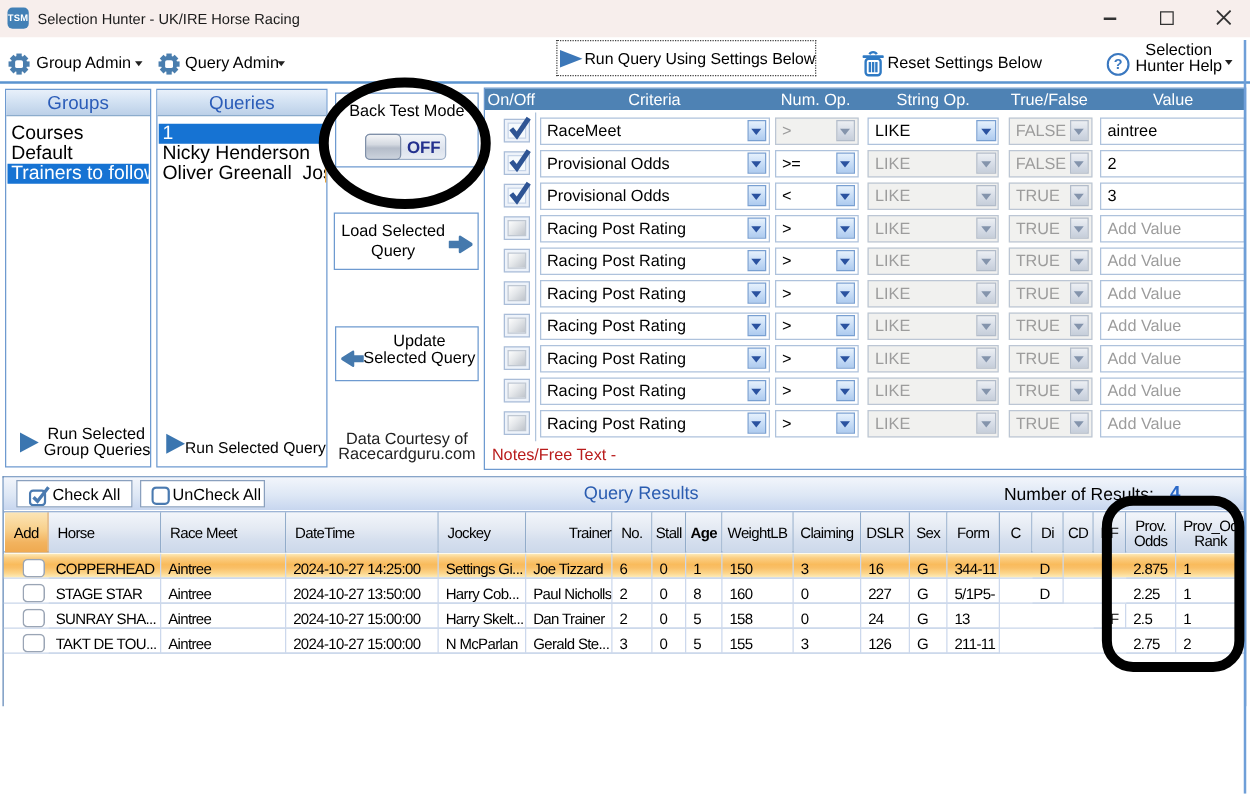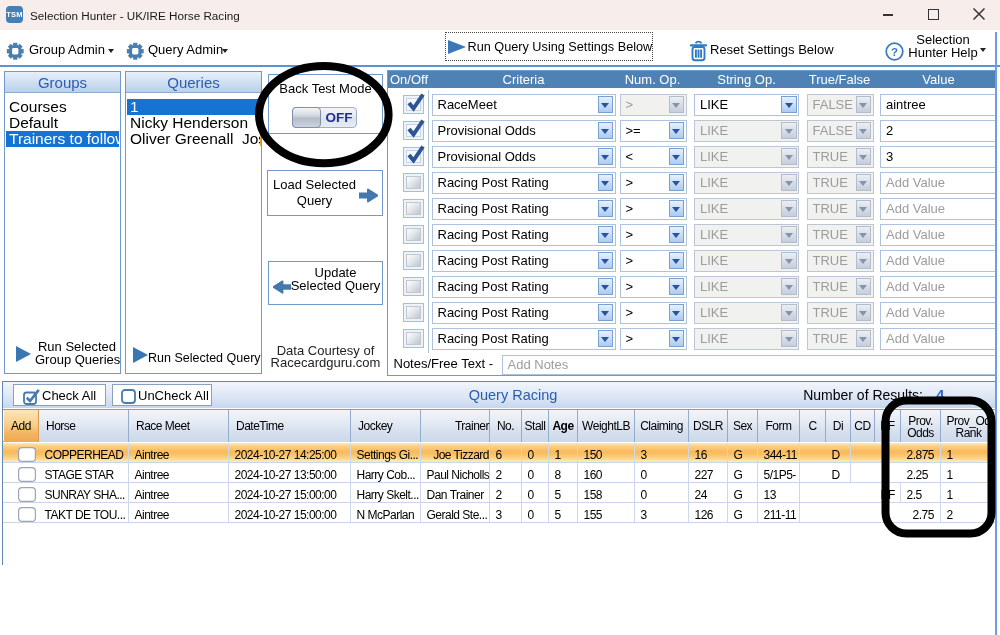--- a/index.html
+++ b/index.html
@@ -358,39 +358,38 @@
       </div>
 <div class="dd dis" style="left:306px;top:256.5px;width:105px">
         <div class="txt">LIKE</div>
         <div class="btn"></div>
       </div>
 <div class="dd dis" style="left:418.5px;top:256.5px;width:67px">
         <div class="txt">TRUE</div>
         <div class="btn"></div>
       </div>
 <div class="vinput ph" style="left:492px;top:256.5px;width:116px">Add Value</div>
-<div class="abs" style="left:5.5px;top:285px;font-size:13px;color:#000000">Notes/Free Text -</div>
-<div class="vinput ph" style="left:113.5px;top:283.5px;width:494px;height:20px;line-height:18px">Add Notes</div>
+<div class="abs" style="left:5.5px;top:285px;font-size:13px;color:#b91c1c">Notes/Free Text -</div>
 </div>
 <div class="abs" style="left:2px;top:381px;width:995px;height:184px;border:1px solid #6288b8;border-bottom:none">
 <div class="abs" style="left:0;top:0;right:0;height:26px;background:linear-gradient(180deg,#f2f5fb 0%,#dde7f5 55%,#c7d6ef 100%)"></div>
 <div class="abs" style="left:10px;top:2px;width:93px;height:22px;background:#fff;border:1px solid #8aa0be">
 <svg style="position:absolute;left:9px;top:3px" width="17" height="17" viewBox="0 0 17 17">
 <rect x="1" y="4.5" width="12" height="11.5" rx="2.5" fill="#fff" stroke="#4a7ab0" stroke-width="1.8"></rect>
 <path d="M3.8 9.8 L7 13 L15.8 1.8" stroke="#4a7ab0" stroke-width="2.7" fill="none"></path>
         </svg>
 <div style="position:absolute;left:28px;top:1px;font-size:13px;line-height:20px;white-space:nowrap">Check All</div>
       </div>
 <div class="abs" style="left:109px;top:2px;width:100px;height:22px;background:#fff;border:1px solid #8aa0be">
 <svg style="position:absolute;left:8px;top:4px" width="15" height="15" viewBox="0 0 15 15">
 <rect x="1" y="1" width="13" height="13" rx="3" fill="#fff" stroke="#4a7ab0" stroke-width="1.8"></rect>
         </svg>
 <div style="position:absolute;left:25px;top:1px;font-size:13px;line-height:20px;white-space:nowrap">UnCheck All</div>
       </div>
-<div class="abs" style="left:380px;top:5px;width:260px;text-align:center;font-size:14.5px;color:#2a5cb0">Query Racing</div>
+<div class="abs" style="left:380px;top:5px;width:260px;text-align:center;font-size:14.5px;color:#2a5cb0">Query Results</div>
 <div class="abs" style="left:700px;top:5px;width:220px;text-align:right;font-size:14px;color:#000">Number of Results:</div>
 <div class="abs" style="left:933px;top:4px;font-size:15px;font-weight:bold;color:#2a68c8">4</div>
 <div class="abs" style="left:0;top:27px;right:0;height:33px;border-top:1px solid #7d9cc8;border-bottom:1px solid #92acca"></div>
 <div class="rth" style="left:1px;top:28px;width:35px;line-height:32px;background:linear-gradient(180deg,#fce5b6 0%,#f8cf8a 45%,#f2b35f 75%,#efa94f 100%);border-right:1px solid #d89a50;">Add</div>
 <div class="rth" style="left:36px;top:28px;width:90px;line-height:32px;text-align:left;padding-left:7px;">Horse</div>
 <div class="rth" style="left:126px;top:28px;width:100px;line-height:32px;text-align:left;padding-left:7px;">Race Meet</div>
 <div class="rth" style="left:226px;top:28px;width:122px;line-height:32px;text-align:left;padding-left:7px;">DateTime</div>
 <div class="rth" style="left:348px;top:28px;width:70px;line-height:32px;text-align:left;padding-left:7px;">Jockey</div>
 <div class="rth" style="left:418px;top:28px;width:69px;line-height:32px;text-align:right;padding-left:7px;">Trainer</div>
 <div class="rth" style="left:487px;top:28px;width:32px;line-height:32px;">No.</div>
@@ -408,21 +407,21 @@
 <div class="rth" style="left:898px;top:28px;width:40px;line-height:12px;padding-top:5px;">Prov.<br>Odds</div>
 <div class="rth" style="left:938px;top:28px;width:56px;line-height:12px;padding-top:5px;">Prov_Od<br>Rank</div>
 <div class="abs" style="left:0;top:61px;right:0;height:20px;background:linear-gradient(180deg,#fdeab8 0%,#fbce82 18%,#f9bb5c 45%,#f9c068 60%,#fcd68c 82%,#fdedbb 100%);border-bottom:1px solid #c9d6ea"></div>
 <svg class="abs" style="left:15px;top:65px" width="18" height="15" viewBox="0 0 18 15">
 <rect x="0.6" y="0.6" width="16.8" height="13.8" rx="3.5" fill="#fff" stroke="#9aa5b5" stroke-width="1.2"></rect>
       </svg>
 <div class="rtd" style="left:36px;top:61px;width:90px;border-bottom:1px solid #c9d6ea;background:transparent;">COPPERHEAD</div>
 <div class="rtd" style="left:126px;top:61px;width:100px;border-bottom:1px solid #c9d6ea;background:transparent;">Aintree</div>
 <div class="rtd" style="left:226px;top:61px;width:122px;border-bottom:1px solid #c9d6ea;background:transparent;">2024-10-27 14:25:00</div>
 <div class="rtd" style="left:348px;top:61px;width:70px;border-bottom:1px solid #c9d6ea;background:transparent;">Settings Gi...</div>
-<div class="rtd" style="left:418px;top:61px;width:69px;border-bottom:1px solid #c9d6ea;background:transparent;text-align:right;">Joe Tizzard</div>
+<div class="rtd" style="left:418px;top:61px;width:69px;border-bottom:1px solid #c9d6ea;background:transparent;">Joe Tizzard</div>
 <div class="rtd" style="left:487px;top:61px;width:32px;border-bottom:1px solid #c9d6ea;background:transparent;">6</div>
 <div class="rtd" style="left:519px;top:61px;width:27px;border-bottom:1px solid #c9d6ea;background:transparent;">0</div>
 <div class="rtd" style="left:546px;top:61px;width:29px;border-bottom:1px solid #c9d6ea;background:transparent;">1</div>
 <div class="rtd" style="left:575px;top:61px;width:57px;border-bottom:1px solid #c9d6ea;background:transparent;">150</div>
 <div class="rtd" style="left:632px;top:61px;width:54px;border-bottom:1px solid #c9d6ea;background:transparent;">3</div>
 <div class="rtd" style="left:686px;top:61px;width:39px;border-bottom:1px solid #c9d6ea;background:transparent;">16</div>
 <div class="rtd" style="left:725px;top:61px;width:30px;border-bottom:1px solid #c9d6ea;background:transparent;">G</div>
 <div class="rtd" style="left:755px;top:61px;width:42px;border-bottom:1px solid #c9d6ea;background:transparent;">344-11</div>
 <div class="rtd" style="left:823px;top:61px;width:25px;border-bottom:1px solid #c9d6ea;background:transparent;">D</div>
 <div class="rtd" style="left:898px;top:61px;width:40px;border-bottom:1px solid #c9d6ea;background:transparent;">2.875</div>
@@ -477,20 +476,20 @@
 <div class="rtd" style="left:348px;top:121px;width:70px;border-bottom:1px solid #c9d6ea;">N McParlan</div>
 <div class="rtd" style="left:418px;top:121px;width:69px;border-bottom:1px solid #c9d6ea;">Gerald Ste...</div>
 <div class="rtd" style="left:487px;top:121px;width:32px;border-bottom:1px solid #c9d6ea;">3</div>
 <div class="rtd" style="left:519px;top:121px;width:27px;border-bottom:1px solid #c9d6ea;">0</div>
 <div class="rtd" style="left:546px;top:121px;width:29px;border-bottom:1px solid #c9d6ea;">5</div>
 <div class="rtd" style="left:575px;top:121px;width:57px;border-bottom:1px solid #c9d6ea;">155</div>
 <div class="rtd" style="left:632px;top:121px;width:54px;border-bottom:1px solid #c9d6ea;">3</div>
 <div class="rtd" style="left:686px;top:121px;width:39px;border-bottom:1px solid #c9d6ea;">126</div>
 <div class="rtd" style="left:725px;top:121px;width:30px;border-bottom:1px solid #c9d6ea;">G</div>
 <div class="rtd" style="left:755px;top:121px;width:42px;border-bottom:1px solid #c9d6ea;">211-11</div>
-<div class="rtd" style="left:898px;top:121px;width:40px;border-bottom:1px solid #c9d6ea;text-align:center;">2.75</div>
+<div class="rtd" style="left:898px;top:121px;width:40px;border-bottom:1px solid #c9d6ea;">2.75</div>
 <div class="rtd" style="left:938px;top:121px;width:56px;border-bottom:1px solid #c9d6ea;">2</div>
 </div>
 <div class="abs" style="left:995px;top:32px;width:1.5px;height:603px;background:#6f9fd8"></div>
 <svg class="abs" style="left:0;top:0;pointer-events:none" width="1000" height="635" viewBox="0 0 1000 635">
 <ellipse cx="323.8" cy="114.6" rx="64.8" ry="48.6" fill="none" stroke="#000" stroke-width="8"></ellipse>
 <rect x="885.5" y="400.5" width="106" height="133" rx="21" fill="none" stroke="#000" stroke-width="8"></rect>
 </svg>
 </div>
 </body></html>

